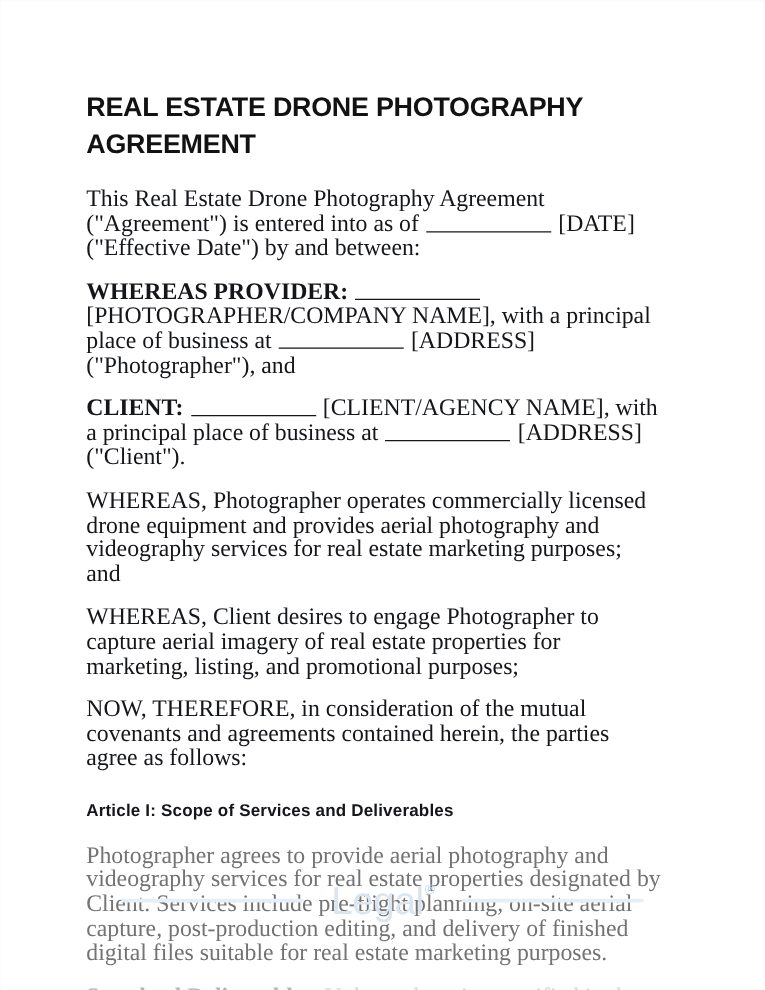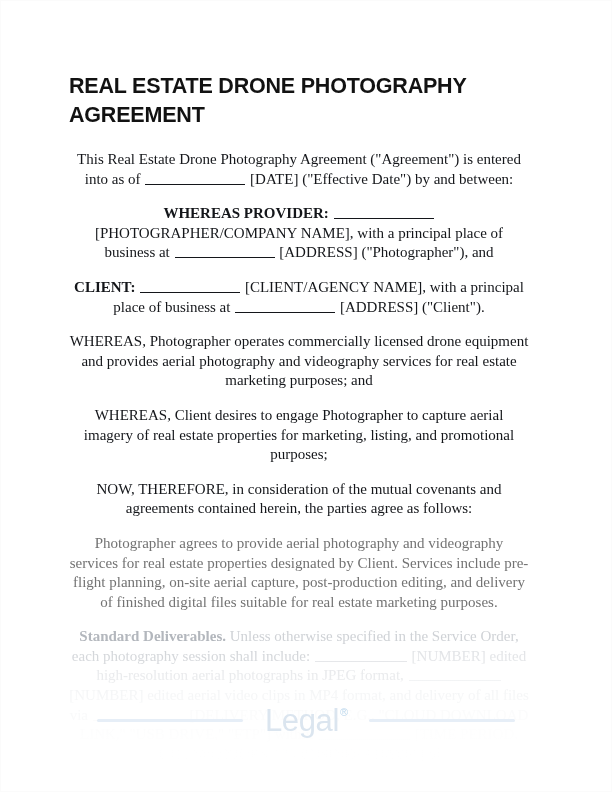--- a/index.html
+++ b/index.html
@@ -38,25 +38,25 @@
     font-weight: bold;
     font-size: 21.5px;
     line-height: 29px;
     letter-spacing: -0.2px;
     color: #121212;
     margin: 0 0 20px 0;
     max-width: 430px;
   }
   p.para {
     font-family: "Liberation Serif", serif;
-    font-size: 15px;
+    font-size: 19px;
     line-height: 19.6px;
     color: #14161a;
     margin: 0 12px 15px 0;
-    text-align: center;
+    text-align: left;
   }
   .article-heading {
     font-family: "Liberation Sans", sans-serif;
     font-weight: bold;
     font-size: 13.6px;
     line-height: 20px;
     color: #14161a;
     margin: 22px 0 16px 0;
     letter-spacing: 0.15px;
   }
@@ -168,20 +168,21 @@
       <span class="blank"></span>
       <span>[CLIENT/AGENCY NAME], with a principal place of business at</span>
       <span class="blank"></span>
       <span>[ADDRESS] ("Client").</span>
     </p>
 
     <p class="para f0">WHEREAS, Photographer operates commercially licensed drone equipment and provides aerial photography and videography services for real estate marketing purposes; and</p>
     <p class="para f0">WHEREAS, Client desires to engage Photographer to capture aerial imagery of real estate properties for marketing, listing, and promotional purposes;</p>
     <p class="para f0">NOW, THEREFORE, in consideration of the mutual covenants and agreements contained herein, the parties agree as follows:</p>
 
+    <h2 class="article-heading">Article I: Scope of Services and Deliverables</h2>
 
     <p class="para">
       <span class="f1">Photographer agrees to provide aerial photography and videography services for real estate properties designated by Client. Services include pre-flight planning, on-site aerial capture, post-production editing, and delivery of finished digital files suitable for real estate marketing purposes.</span>
     </p>
 
     <p class="para">
       <b class="f5">Standard Deliverables.</b>
       <span class="f6">Unless otherwise specified in the Service Order, each photography session shall include:</span>
       <span class="blank narrow f7"></span>
       <span class="f7">[NUMBER] edited high-resolution aerial photographs in JPEG format,</span>

